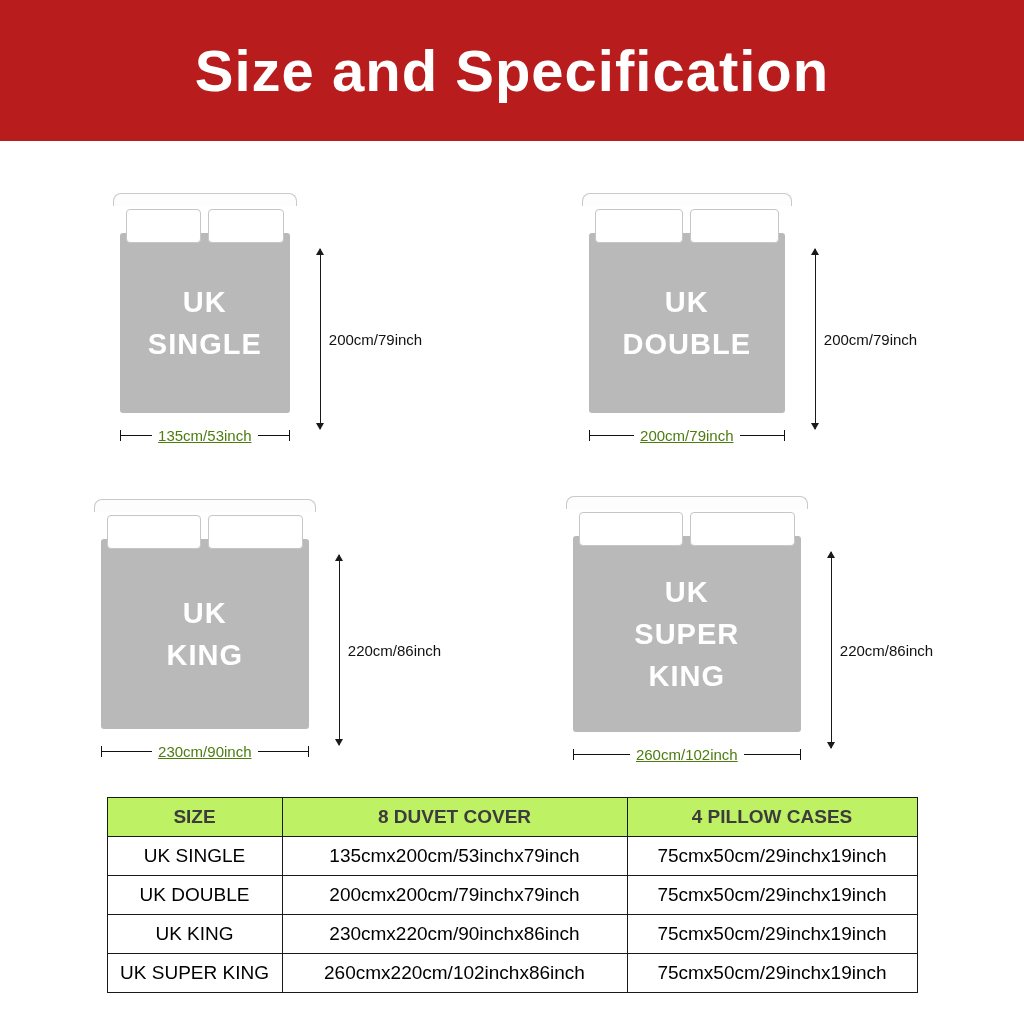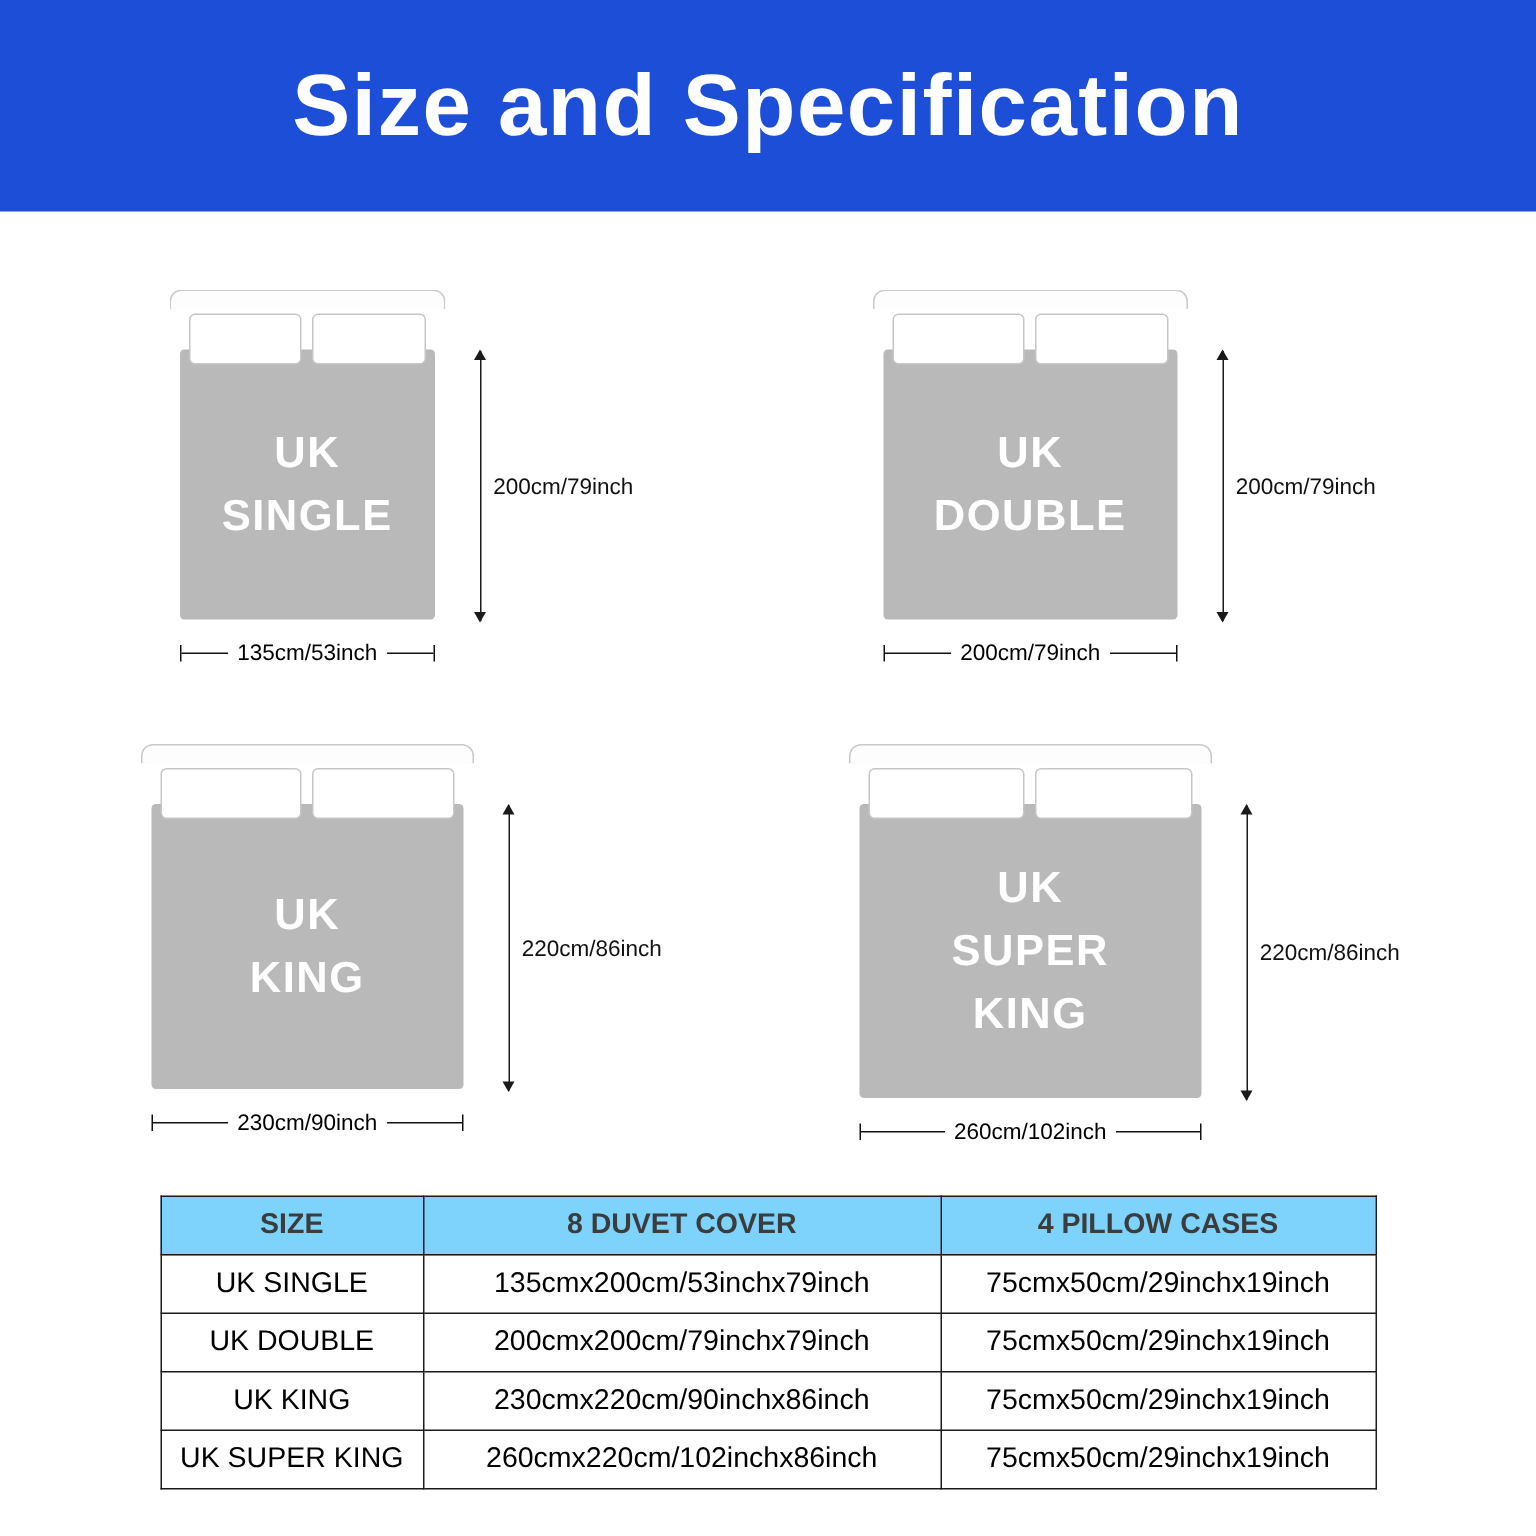--- a/index.html
+++ b/index.html
@@ -4,34 +4,34 @@
 <style>
   html,body { margin:0; padding:0; }
   body {
     width:1024px; height:1024px; background:#ffffff;
     font-family:"Liberation Sans", sans-serif;
     -webkit-font-smoothing:antialiased;
   }
 
   
   .banner {
-    height:141px; background:#1d4ed8;
+    height:141px; background:#b91c1c;
     display:flex; align-items:center; justify-content:center;
   }
   .banner-title {
     color:#ffffff; font-size:58px; font-weight:bold; letter-spacing:1px;
   }
 
   
   .beds {
     display:grid; grid-template-columns:1fr 1fr;
     justify-items:center; row-gap:52px;
     padding:52px 30px 0 30px;
   }
-  .bed-figure { display:flex; align-items:flex-start; }
+  .bed-figure { display:flex; align-items:center; }
 
   .bed { position:relative; }
   .headboard {
     height:12px; background:#fdfdfd;
     border:1px solid #c9c9c9; border-bottom:none;
     border-radius:8px 8px 0 0; margin:0 -7px;
   }
   .pillows {
     display:flex; gap:7px; justify-content:center;
     margin-top:3px; height:34px; position:relative; z-index:2;
@@ -57,21 +57,21 @@
   .bed-superking{ width:228px; }  .bed-superking .mattress { height:196px; }
 
   
   .bed-col { display:flex; flex-direction:column; }
   .width-dim {
     margin-top:14px; display:flex; align-items:center; width:100%;
   }
   .width-dim .cap  { width:1px; height:11px; background:#111111; }
   .width-dim .line { flex:1; height:1px; background:#111111; }
   .width-dim .dim-text {
-    font-size:15px; color:#000000; margin:0 6px; white-space:nowrap;
+    font-size:15px; color:#4d7c0f; margin:0 6px; white-space:nowrap;text-decoration:underline;
   }
 
   
   .height-dim {
     display:flex; align-items:center; gap:8px; margin-left:30px;
   }
   .height-dim .vline { width:1px; background:#1a1a1a; position:relative; }
   .height-dim .vline::before, .height-dim .vline::after {
     content:""; position:absolute; left:-3.5px;
     border-left:4px solid transparent; border-right:4px solid transparent;
@@ -86,21 +86,21 @@
 
   
   .spec-table {
     width:795px; margin:34px auto 0 auto; border-collapse:collapse;
     table-layout:fixed;
   }
   .spec-table th, .spec-table td {
     border:1px solid #1a1a1a; text-align:center; padding:8px 2px;
   }
   .spec-table th {
-    background:#7dd3fc; color:#3c3c3c; font-size:19px; font-weight:bold;
+    background:#bef264; color:#3c3c3c; font-size:19px; font-weight:bold;
   }
   .spec-table td { font-size:19px; color:#000000; }
   .col-size   { width:170px; }
   .col-duvet  { width:340px; }
   .col-pillow { width:285px; }
 </style>
 </head>
 <body>
 
 <div class="banner">

